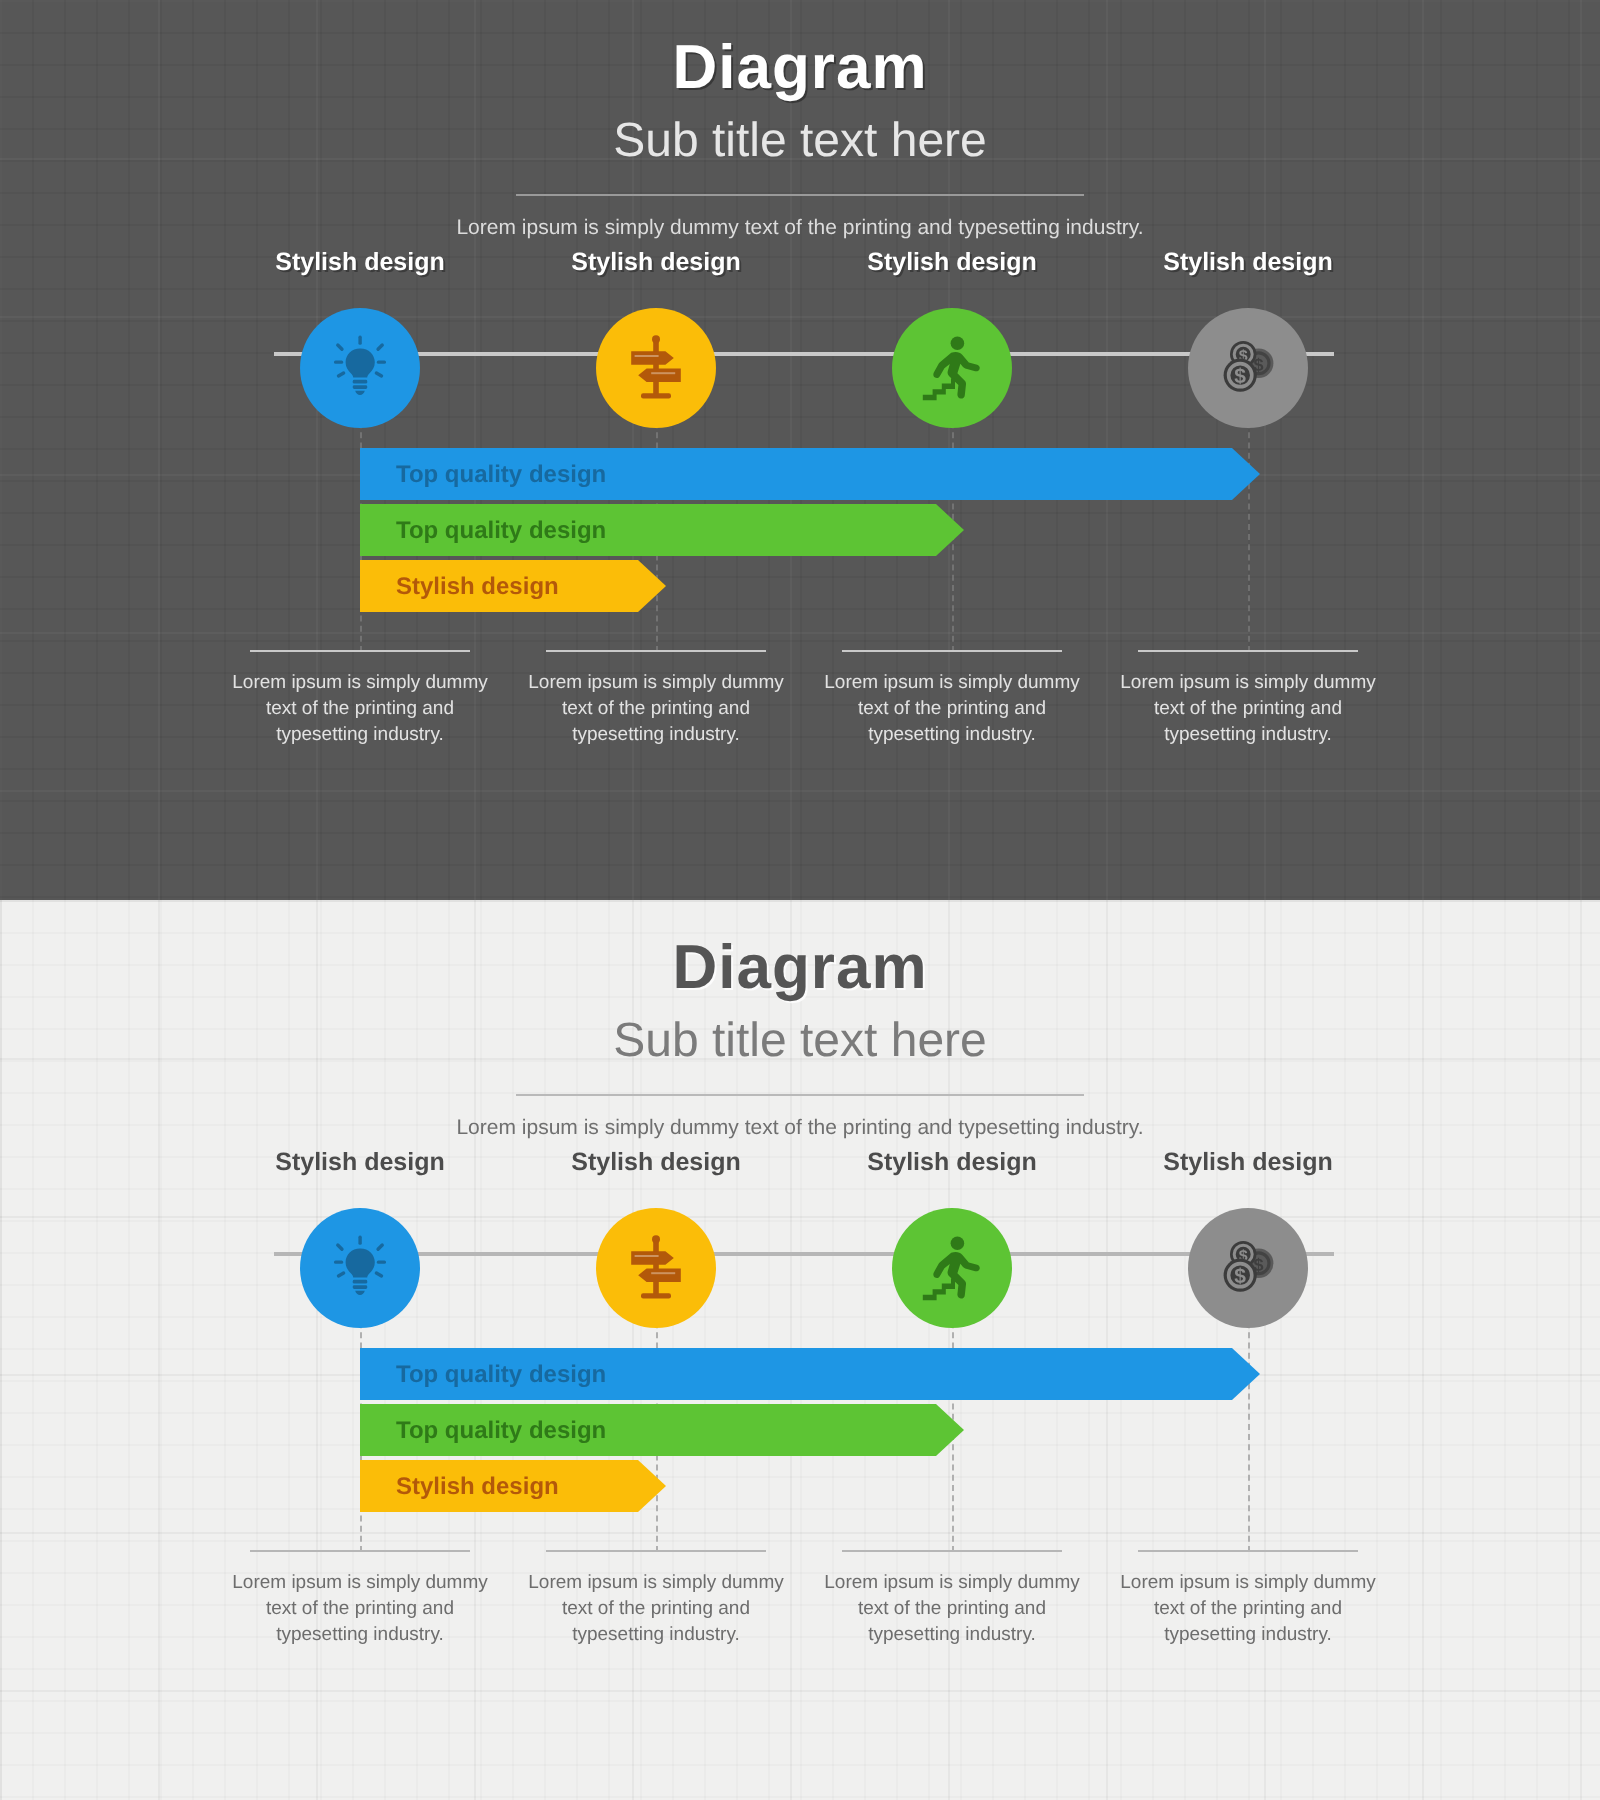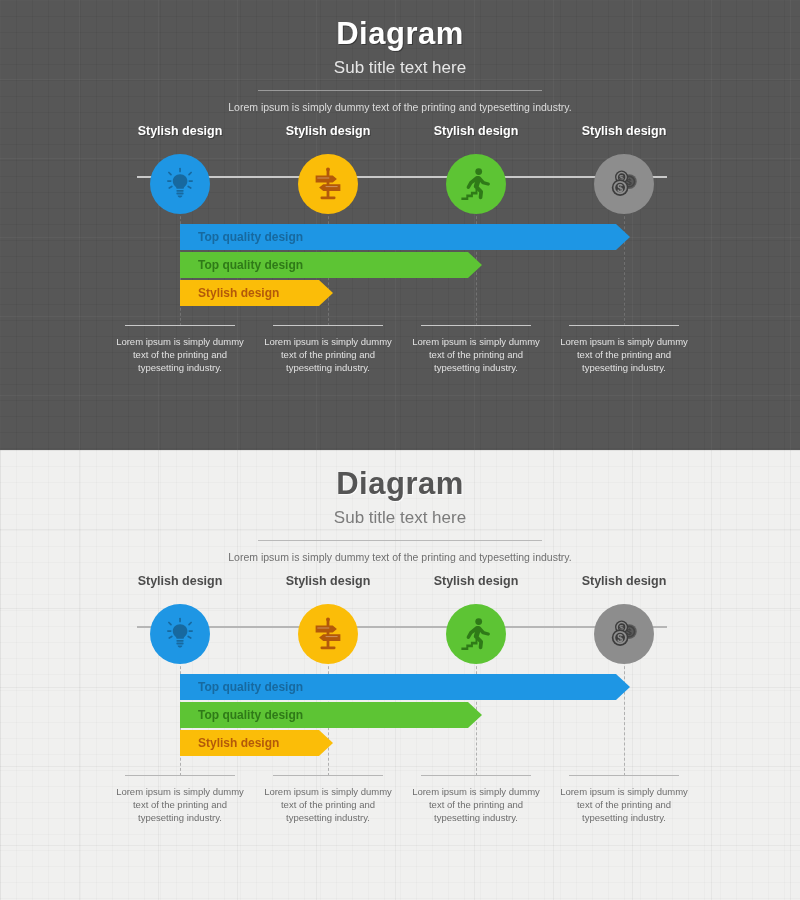--- a/index.html
+++ b/index.html
@@ -50,21 +50,21 @@
 
   
   .hdr { position: absolute; left: 0; width: 800px; text-align: center; }
   .hdr-title {
     font-size: 31px;
     font-weight: bold;
     letter-spacing: .5px;
     line-height: 1;
   }
   .hdr-sub {
-    font-size: 17px;
+    font-size: 24px;
     font-weight: normal;
     line-height: 1;
     margin-top: 10px;
   }
   .hdr-rule {
     width: 284px;
     height: 1px;
     margin: 14px auto 0;
   }
   .hdr-lorem {

